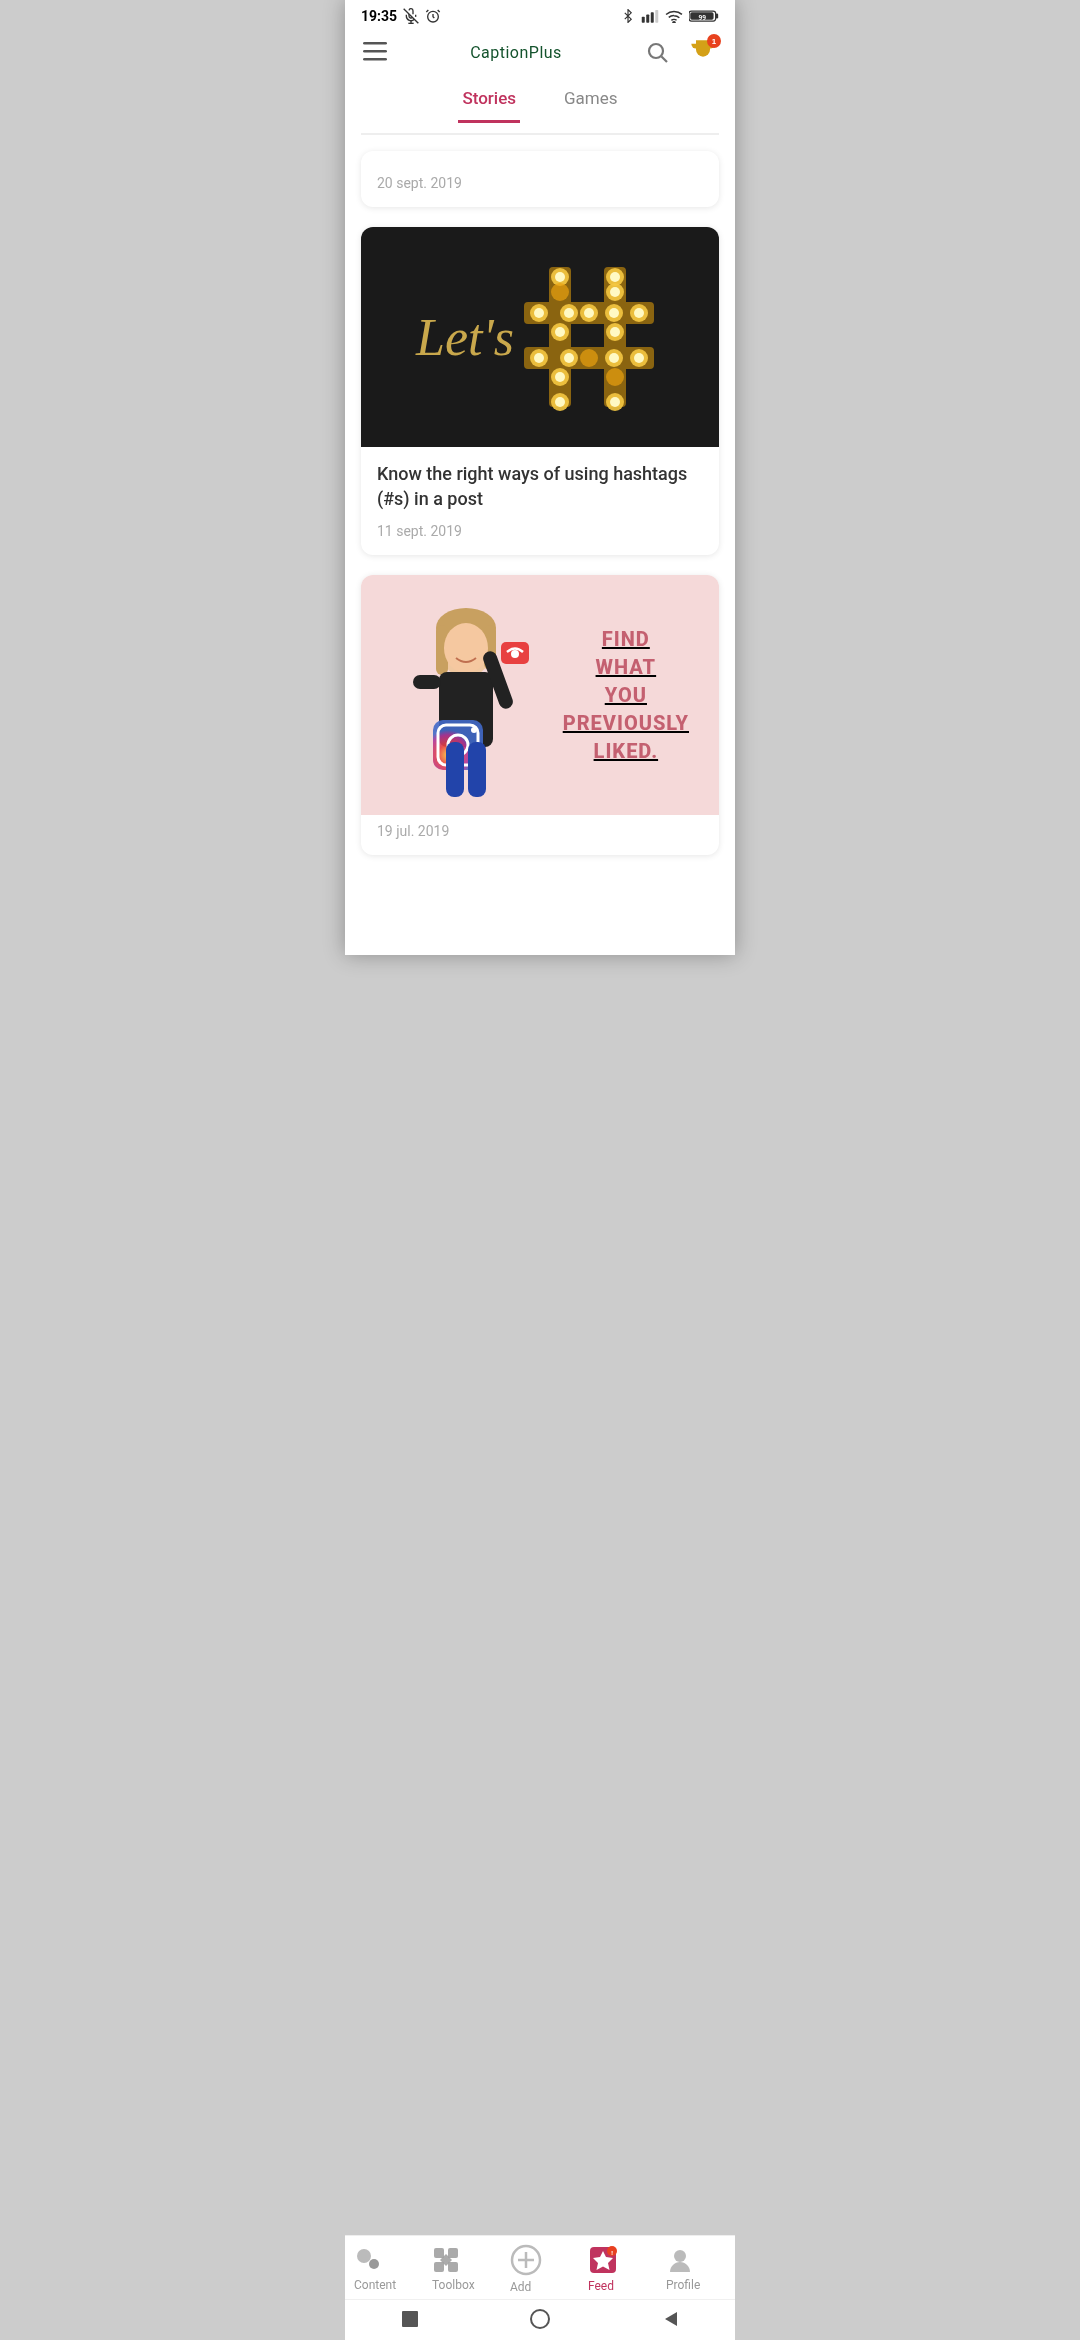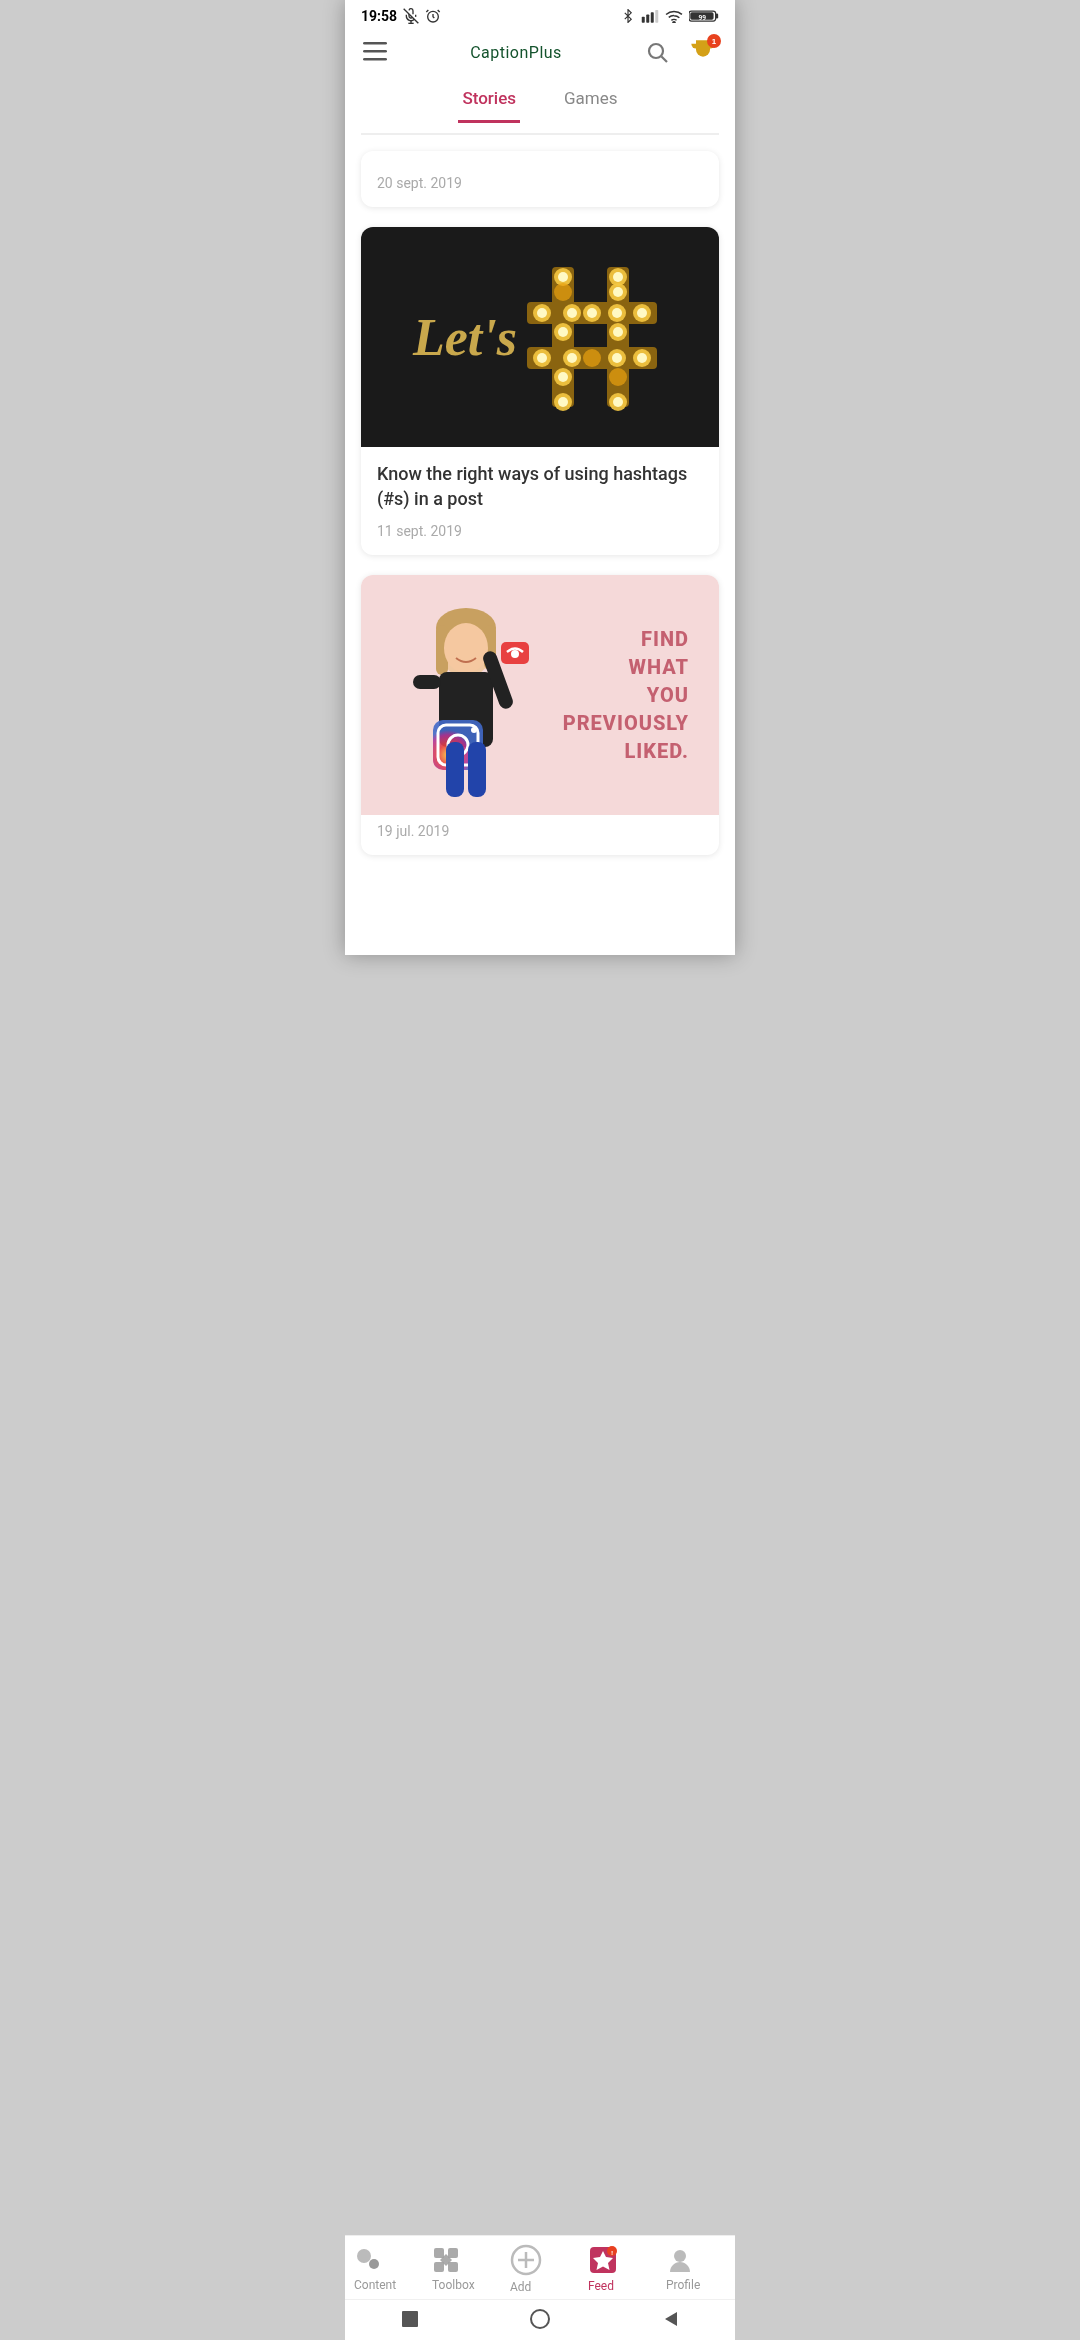--- a/index.html
+++ b/index.html
@@ -132,21 +132,21 @@
       height: 220px;
       background: #1a1a1a;
       display: flex;
       align-items: center;
       justify-content: center;
       position: relative;
       overflow: hidden;
     }
     .hashtag-text-lets {
       font-size: 52px;
-      font-weight: 700;
+      font-weight: 400;
       color: #c9a84c;
       font-style: italic;
       font-family: Georgia, serif;
     }
     .lets-hashtag-container {
       display: flex;
       align-items: center;
       padding: 0 30px;
     }
 
@@ -158,22 +158,23 @@
       display: flex;
       align-items: center;
       justify-content: space-between;
       padding: 20px 30px;
       overflow: hidden;
     }
 
     .find-text-block {
       display: flex;
       flex-direction: column;
-      align-items: flex-end;
+      align-items: center;
       gap: 2px;
+      text-decoration: underline;
     }
     .find-text-line {
       font-size: 20px;
       font-weight: 800;
       color: #c46070;
       letter-spacing: 1px;
       line-height: 1.3;
     }
 
     .card-title {
@@ -244,21 +245,21 @@
       padding: 6px 0 8px;
       z-index: 101;
       border-top: 1px solid #f0f0f0;
     }
   </style>
 </head>
 <body>
 
 <div class="status-bar">
   <div class="status-left">
-    <span class="status-time">19:58</span>
+    <span class="status-time">19:35</span>
 
     <svg width="16" height="16" viewBox="0 0 24 24" fill="none" stroke="#333" stroke-width="2">
       <line x1="1" y1="1" x2="23" y2="23"></line>
       <path d="M9 9v3a3 3 0 0 0 5.12 2.12M15 9.34V4a3 3 0 0 0-5.94-.6"></path>
       <path d="M17 16.95A7 7 0 0 1 5 12v-2m14 0v2a7 7 0 0 1-.11 1.23"></path>
       <line x1="12" y1="19" x2="12" y2="23"></line>
       <line x1="8" y1="23" x2="16" y2="23"></line>
     </svg>
 
     <svg width="16" height="16" viewBox="0 0 24 24" fill="none" stroke="#333" stroke-width="2">

